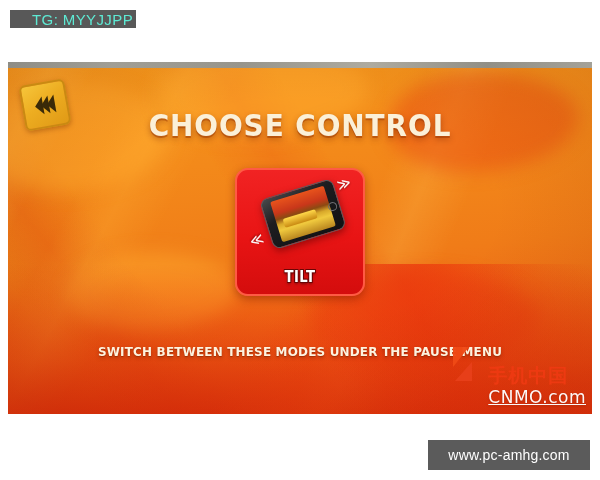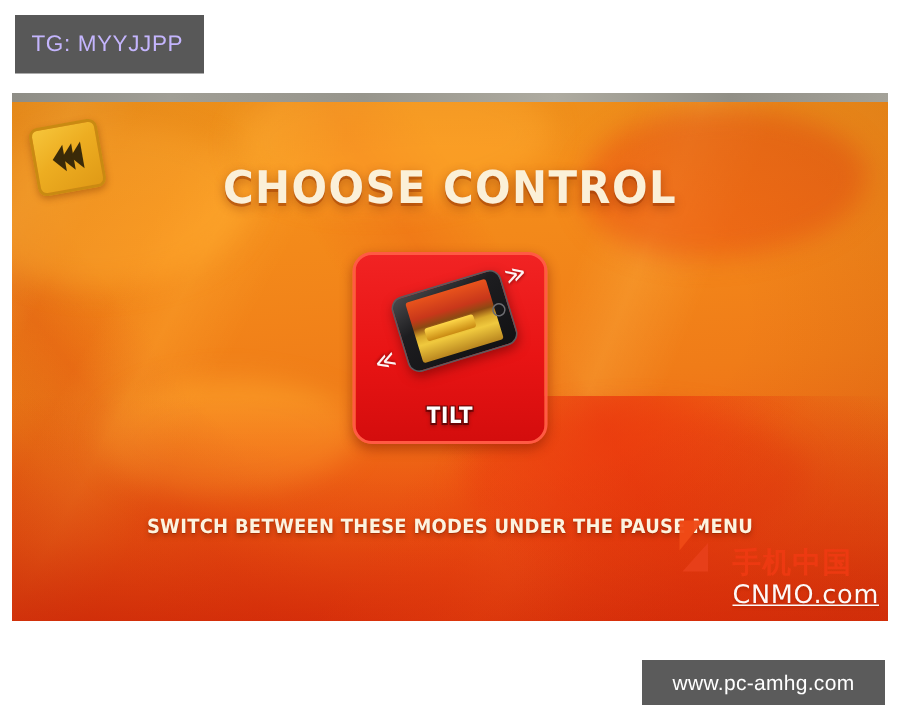--- a/index.html
+++ b/index.html
@@ -14,28 +14,28 @@
     overflow: hidden;
     font-family: "Liberation Sans", sans-serif;
   }
 
   
   .tg-badge {
     position: absolute;
     left: 10px;
     top: 10px;
     width: 126px;
-    height: 39px;
+    height: 18px;
     background: #585858;
-    color: #c4b5fd;
+    color: #5eead4;
     font-size: 15px;
     letter-spacing: 0.4px;
     display: flex;
     align-items: center;
-    padding-left: 11px;
+    padding-left: 22px;
     box-sizing: border-box;
     z-index: 40;
   }
 
   
   .site-badge {
     position: absolute;
     left: 428px;
     top: 440px;
     width: 162px;

